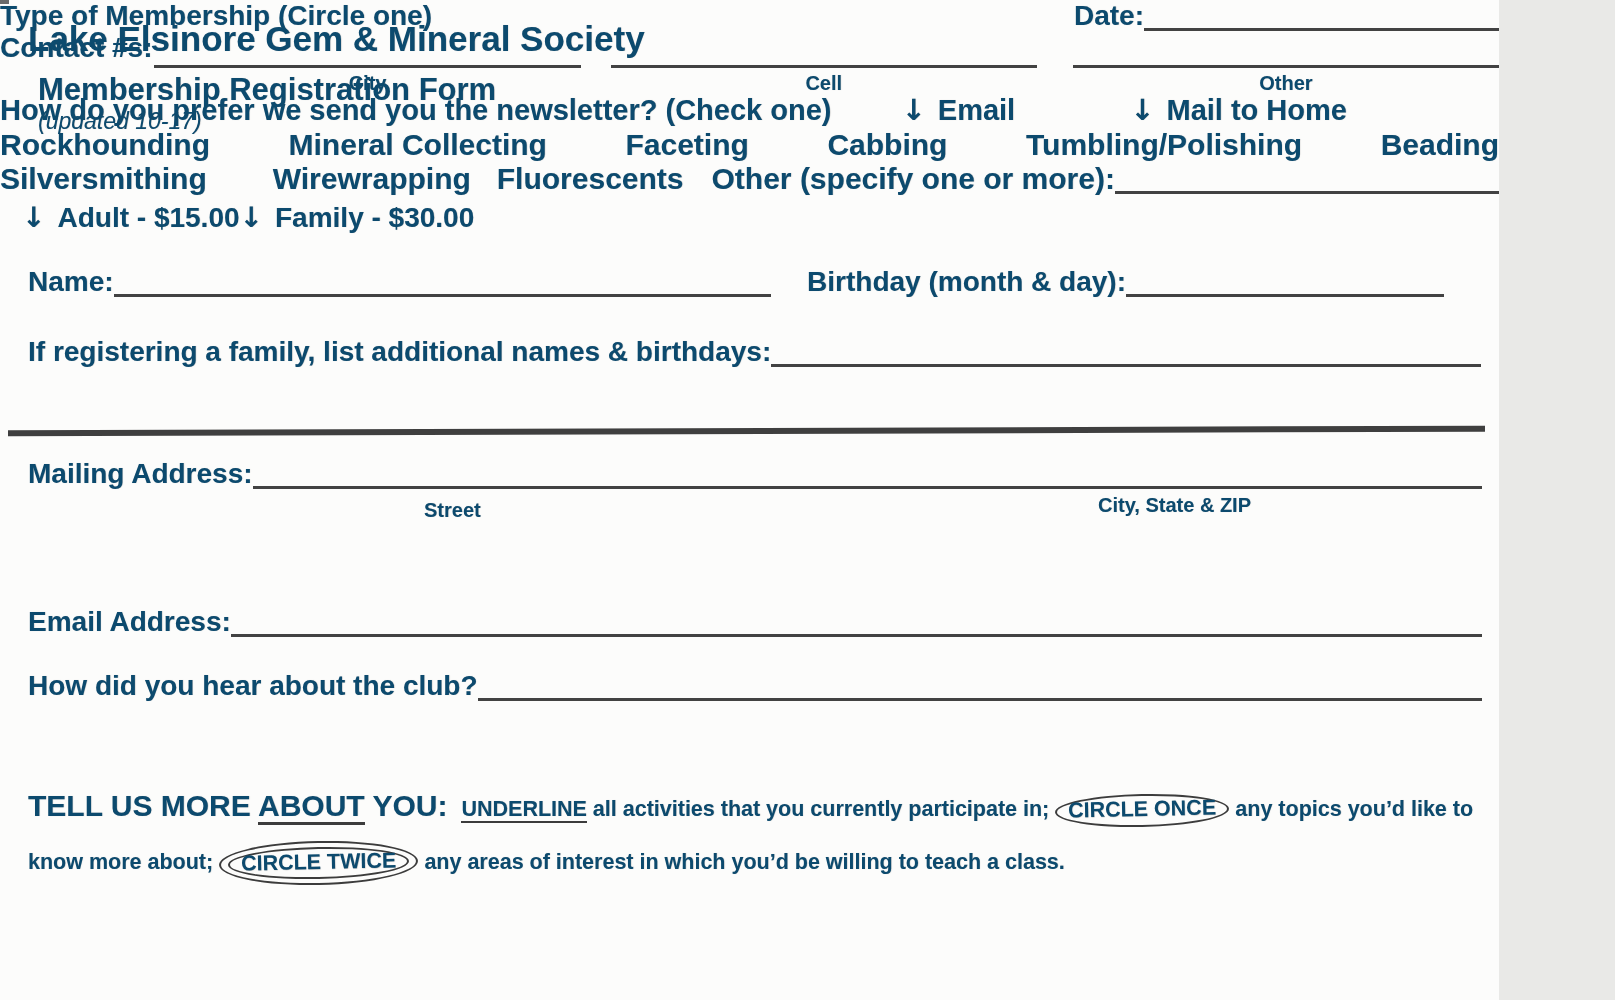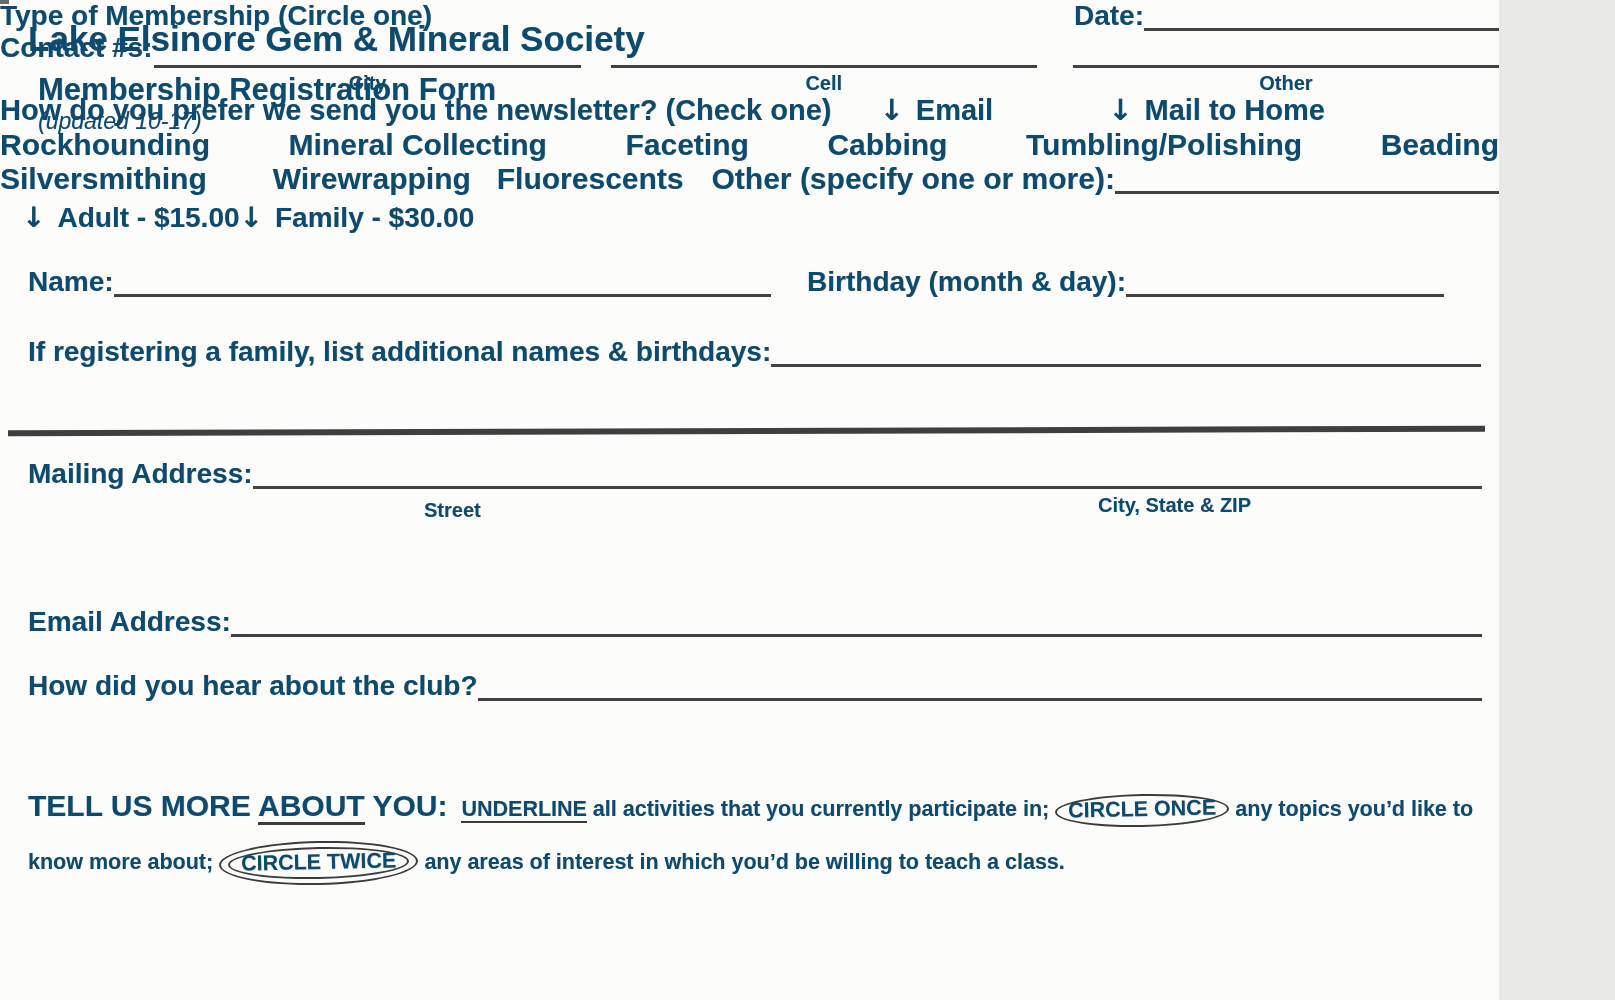--- a/index.html
+++ b/index.html
@@ -35,21 +35,21 @@
   #street-lbl{top:499px;left:424px;}
   #city-lbl{top:494px;left:1098px;}
   #contact-row{top:536px;left:28px;right:38px;display:flex;align-items:flex-start;}
   .cseg{display:flex;flex-direction:column;flex:1;}
   .cseg .seg-line{height:33px;border-bottom:3px solid #424242;}
   .cseg .seg-label{margin-top:4px;text-align:center;}
   #seg-home{margin-left:2px;} #seg-cell{margin-left:30px;} #seg-other{margin-left:36px;}
   #email-row{top:606px;left:28px;right:17px;}
   #hear-row{top:670px;left:28px;right:17px;}
   #news-row{top:744px;left:28px;display:flex;align-items:baseline;}
-  #news-row .n-opt1{margin-left:48px;text-align:center;}
+  #news-row .n-opt1{margin-left:70px;text-align:center;}
   #news-row .n-opt2{margin-left:115px;}
   #tell-line1{top:789px;left:28px;white-space:nowrap;}
   #tell-line2{top:841px;left:28px;white-space:nowrap;}
   .tb{font-size:30px;}
   .tb-u{border-bottom:3px solid #3c3c3c;}
   .ts{font-size:21.5px;}
   .ts-u{border-bottom:2.5px solid #3c3c3c;margin-left:14px;}
   .oval{display:inline-block;border:2.5px solid #3c3c3c;border-radius:50%;padding:1px 11px 3px;transform:rotate(-1.2deg);}
   .oval-outer{display:inline-block;border:2.5px solid #3c3c3c;border-radius:50%;padding:4px 7px;transform:rotate(-1.2deg);}
   .oval-inner{display:inline-block;border:2.5px solid #3c3c3c;border-radius:50%;padding:1px 11px 2px;}

